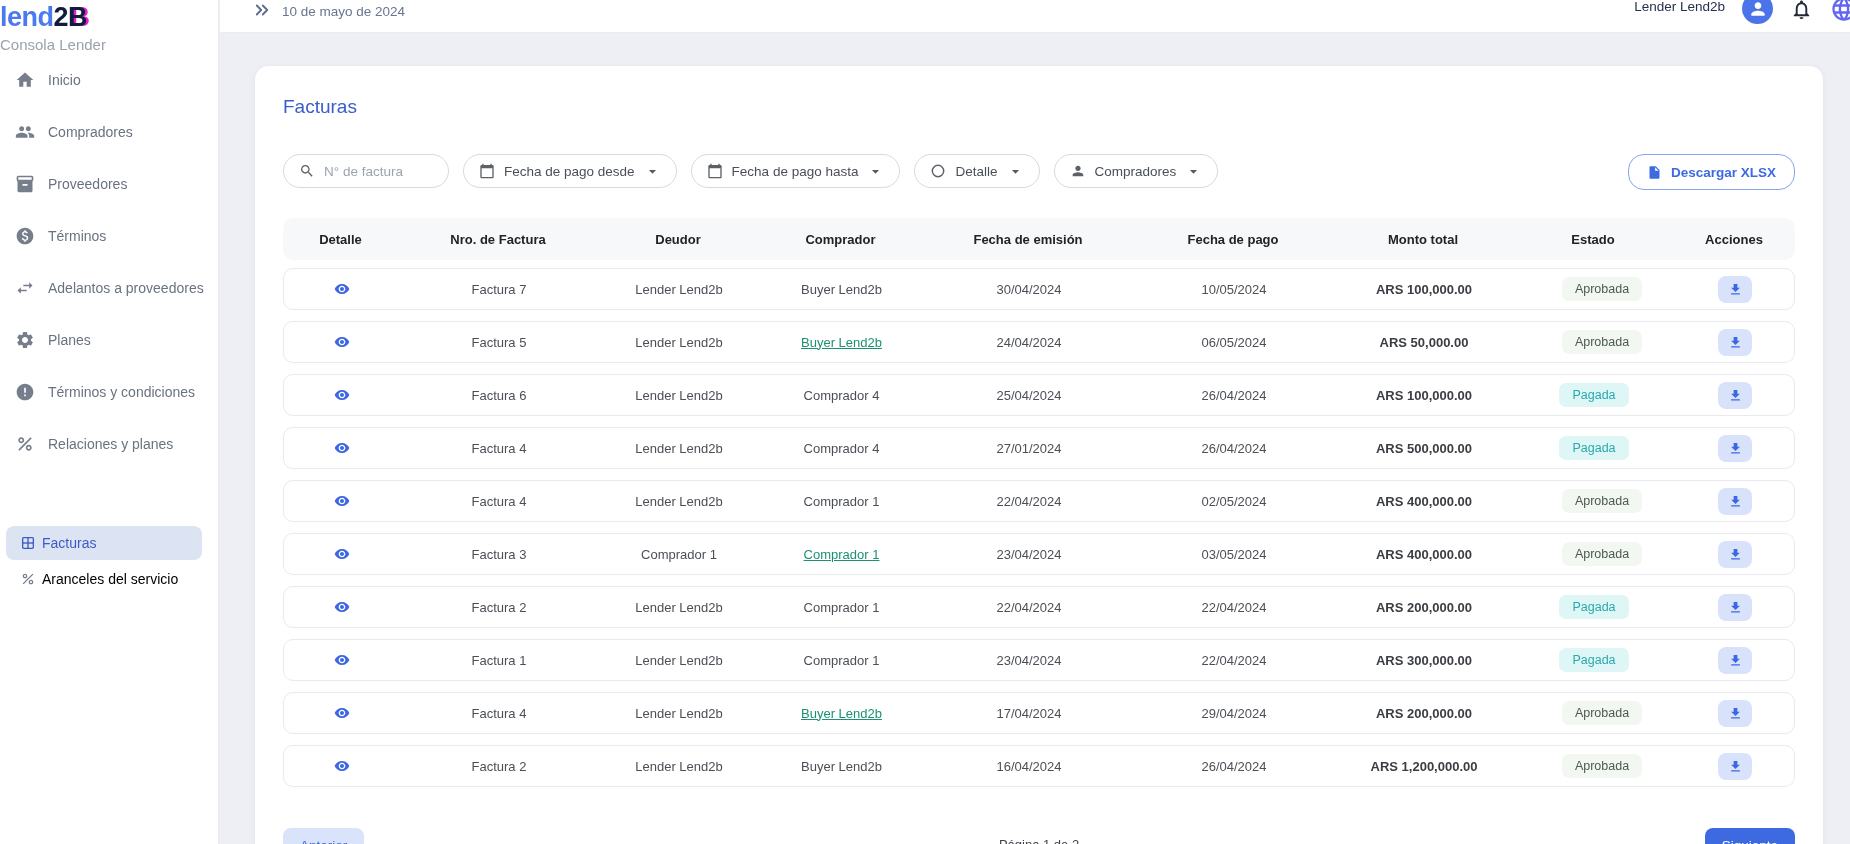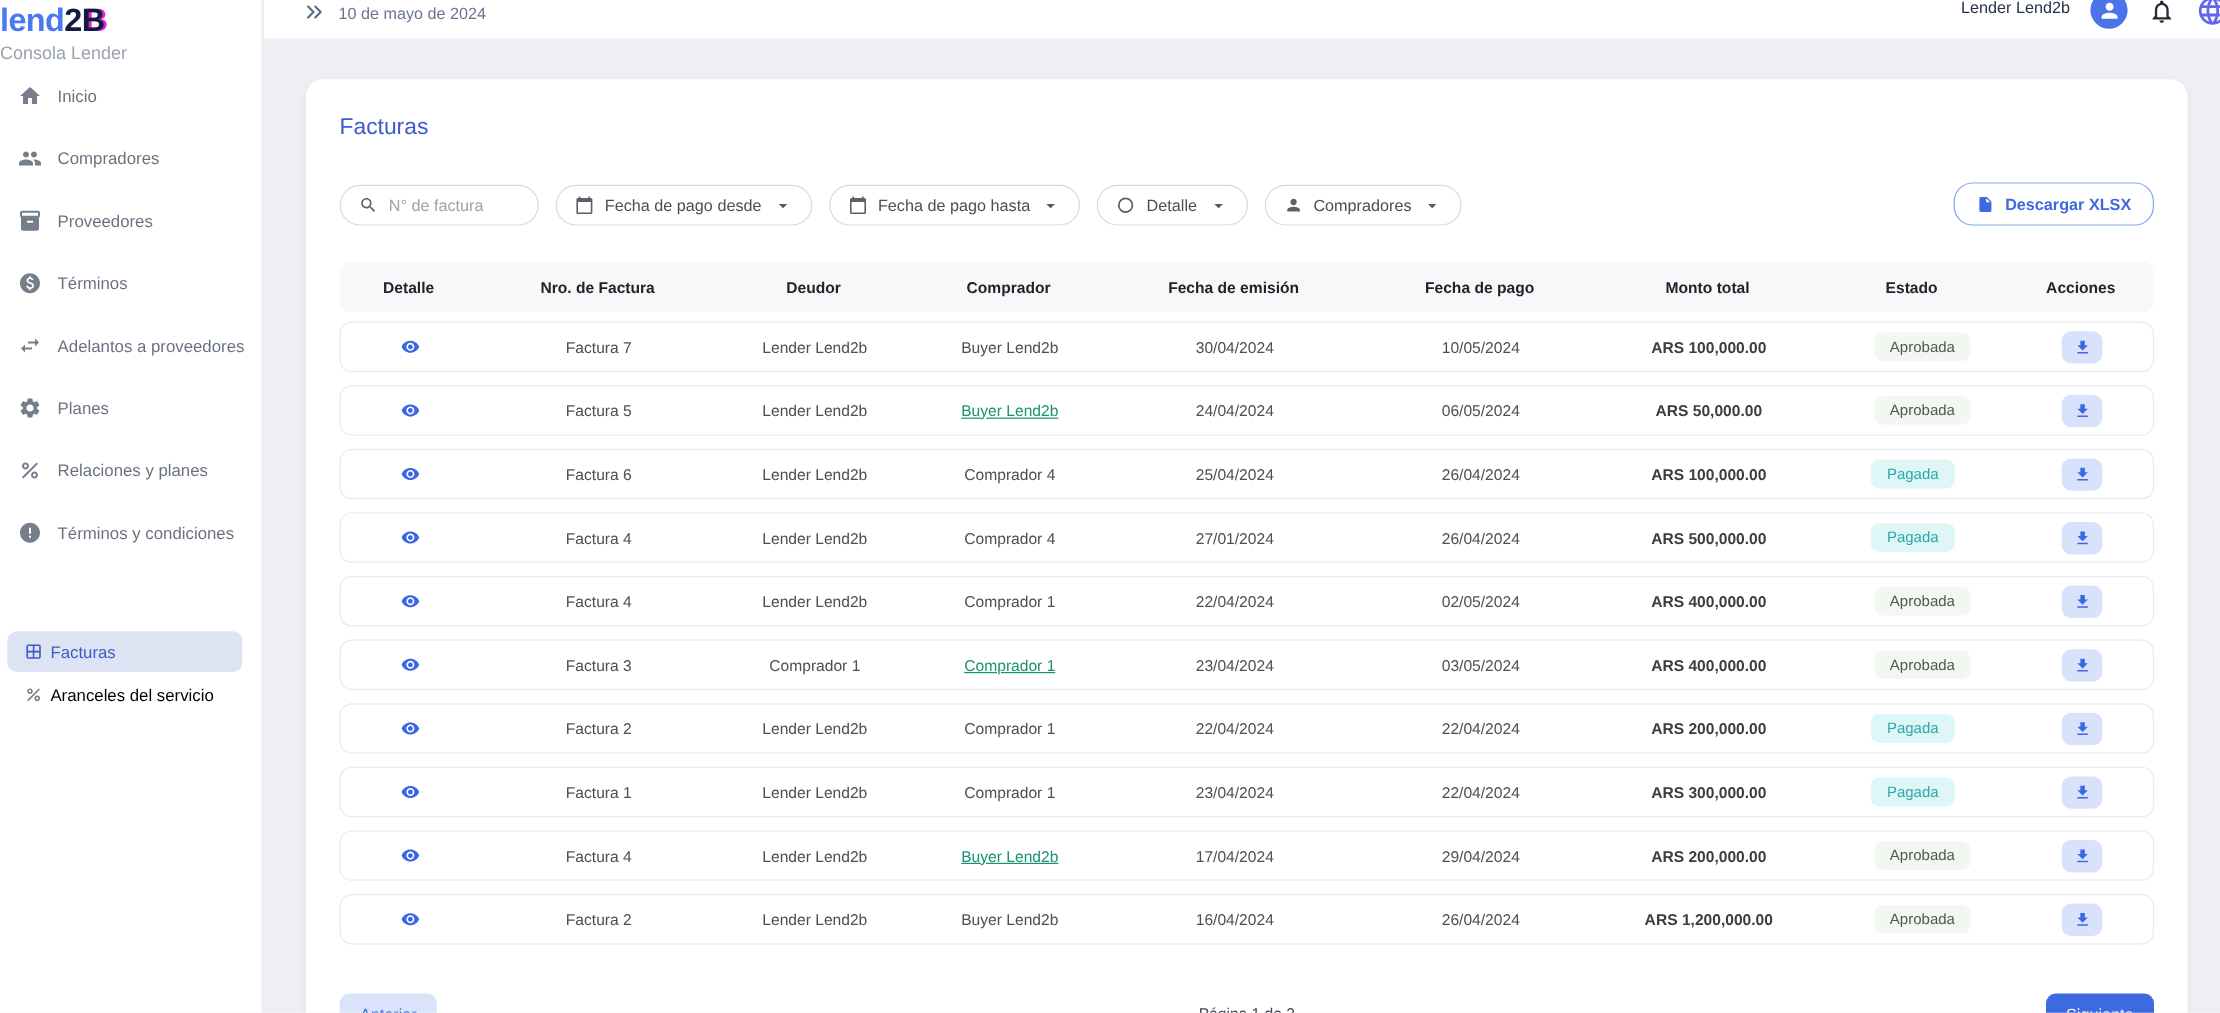--- a/index.html
+++ b/index.html
@@ -67,21 +67,21 @@
   .globe { color:#6366f1; cursor:pointer; }
 
   
   .card {
     position:absolute; left:255px; top:66px; width:1568px; height:810px;
     background:#fff; border-radius:14px; box-shadow:0 2px 8px rgba(25,39,80,.05);
     padding:0 28px;
   }
   .page-title { margin-top:30px; font-size:19px; font-weight:500; color:var(--title_blue,#3a5ccc); }
 
-  .filters-row { margin-top:36px; display:flex; align-items:flex-end; gap:14px; height:34px; }
+  .filters-row { margin-top:36px; display:flex; align-items:flex-start; gap:14px; height:34px; }
   .pill {
     height:34px; border:1px solid #d7dade; border-radius:17px; background:#fff;
     display:flex; align-items:center; gap:9px; padding:0 15px; font-size:13.5px; color:#4a4f57;
     cursor:pointer; white-space:nowrap;
   }
   .pill .icon { color:#5c6168; }
   .pill .caret { color:#555a61; }
   .search-pill { width:166px; cursor:text; }
   .search-pill input {
     border:none; outline:none; width:110px; font-size:13.5px;
@@ -186,32 +186,32 @@
         <span class="icon" style="height: 20px; width: 20px;">
           <svg viewBox="0 0 24 24" fill="currentColor">
             <path d="M19.14 12.94c.04-.3.06-.61.06-.94 0-.32-.02-.64-.07-.94l2.03-1.58c.18-.14.23-.41.12-.61l-1.92-3.32c-.12-.22-.37-.29-.59-.22l-2.39.96c-.5-.38-1.03-.7-1.62-.94l-.36-2.54c-.04-.24-.24-.41-.48-.41h-3.84c-.24 0-.43.17-.47.41l-.36 2.54c-.59.24-1.13.57-1.62.94l-2.39-.96c-.22-.08-.47 0-.59.22L2.74 8.87c-.12.21-.08.47.12.61l2.03 1.58c-.05.3-.09.63-.09.94s.02.64.07.94l-2.03 1.58c-.18.14-.23.41-.12.61l1.92 3.32c.12.22.37.29.59.22l2.39-.96c.5.38 1.03.7 1.62.94l.36 2.54c.05.24.24.41.48.41h3.84c.24 0 .44-.17.47-.41l.36-2.54c.59-.24 1.13-.56 1.62-.94l2.39.96c.22.08.47 0 .59-.22l1.92-3.32c.12-.22.07-.47-.12-.61l-2.01-1.58zM12 15.6c-1.98 0-3.6-1.62-3.6-3.6s1.62-3.6 3.6-3.6 3.6 1.62 3.6 3.6-1.62 3.6-3.6 3.6z"></path>
           </svg>
         </span>
         <span class="nav-label">Planes</span>
       </div>
       <div class="nav-item">
         <span class="icon" style="height: 20px; width: 20px;">
           <svg viewBox="0 0 24 24" fill="currentColor">
+            <path d="M12 2C6.48 2 2 6.48 2 12s4.48 10 10 10 10-4.48 10-10S17.52 2 12 2zm1 15h-2v-2h2v2zm0-4h-2V7h2v6z"></path>
+          </svg>
+        </span>
+        <span class="nav-label">Términos y condiciones</span>
+      </div>
+      <div class="nav-item">
+        <span class="icon" style="height: 20px; width: 20px;">
+          <svg viewBox="0 0 24 24" fill="currentColor">
             <path d="M7.5 11C9.43 11 11 9.43 11 7.5S9.43 4 7.5 4 4 5.57 4 7.5 5.57 11 7.5 11zm0-5C8.33 6 9 6.67 9 7.5S8.33 9 7.5 9 6 8.33 6 7.5 6.67 6 7.5 6zM4.0025 18.5832 18.59 3.9955l1.4142 1.4143L5.4167 19.9974zM16.5 13c-1.93 0-3.5 1.57-3.5 3.5s1.57 3.5 3.5 3.5 3.5-1.57 3.5-3.5-1.57-3.5-3.5-3.5zm0 5c-.83 0-1.5-.67-1.5-1.5s.67-1.5 1.5-1.5 1.5.67 1.5 1.5-.67 1.5-1.5 1.5z"></path>
           </svg>
         </span>
         <span class="nav-label">Relaciones y planes</span>
-      </div>
-      <div class="nav-item">
-        <span class="icon" style="height: 20px; width: 20px;">
-          <svg viewBox="0 0 24 24" fill="currentColor">
-            <path d="M12 2C6.48 2 2 6.48 2 12s4.48 10 10 10 10-4.48 10-10S17.52 2 12 2zm1 15h-2v-2h2v2zm0-4h-2V7h2v6z"></path>
-          </svg>
-        </span>
-        <span class="nav-label">Términos y condiciones</span>
       </div>
     </nav>
   <div class="subnav">
       <div class="subnav-item selected">
         <span class="icon" style="height: 16px; width: 16px;">
           <svg viewBox="0 0 24 24" fill="none" stroke="currentColor" stroke-width="2">
             <rect x="4" y="4" width="16" height="16" rx="1.5"></rect>
             <line x1="4" y1="12" x2="20" y2="12"></line>
             <line x1="12" y1="4" x2="12" y2="20"></line>
           </svg>

